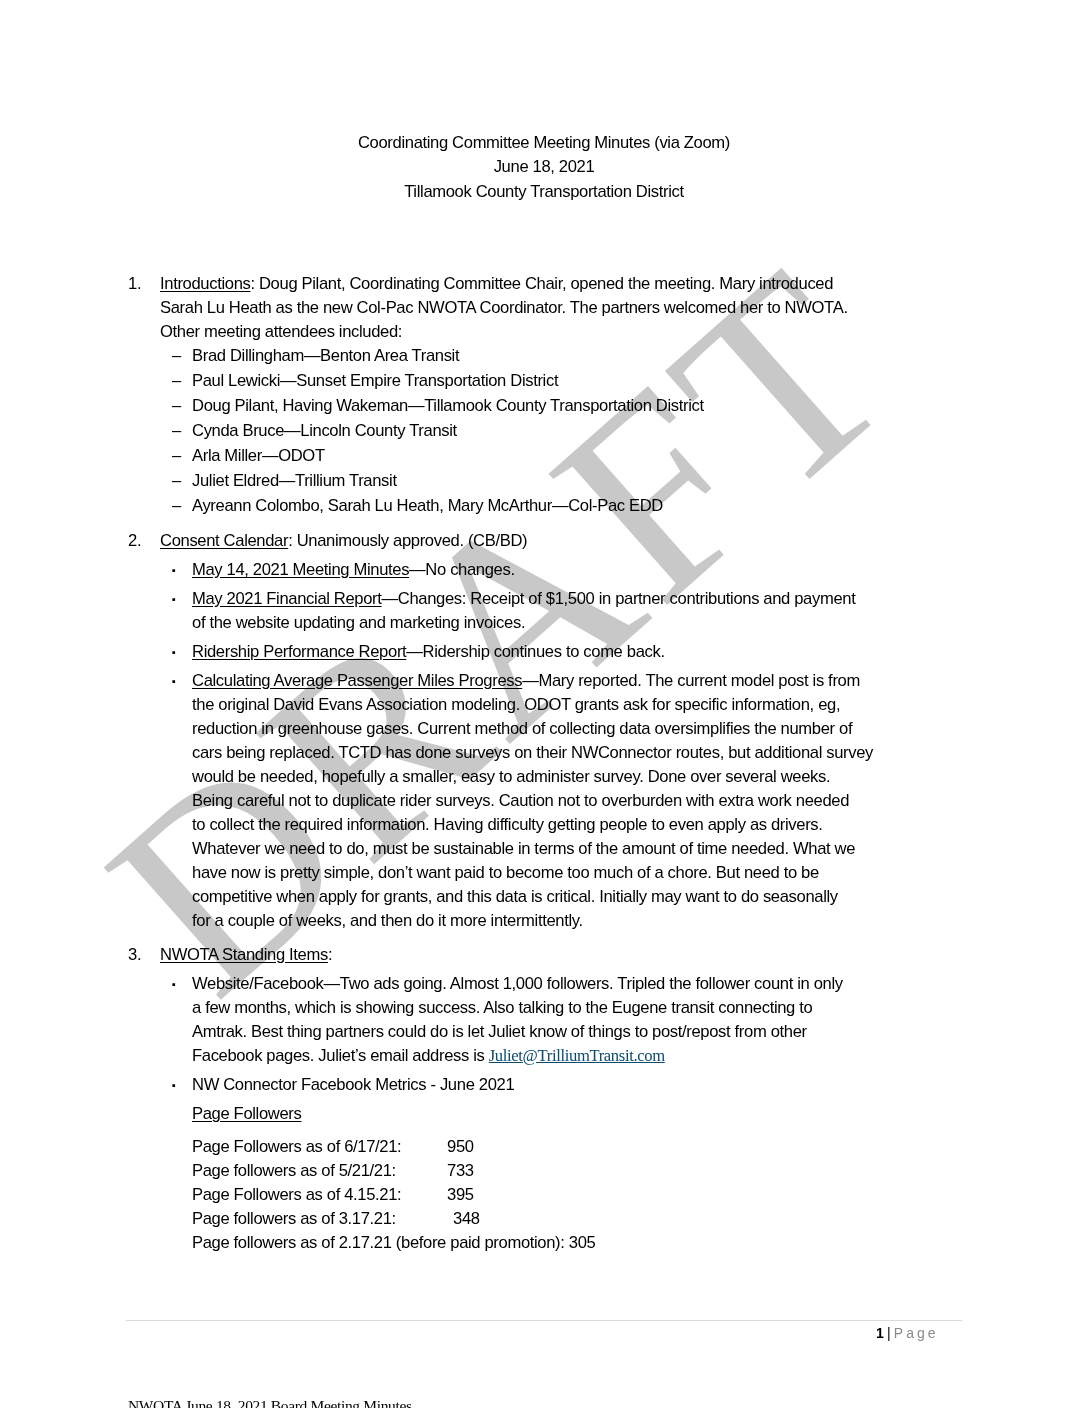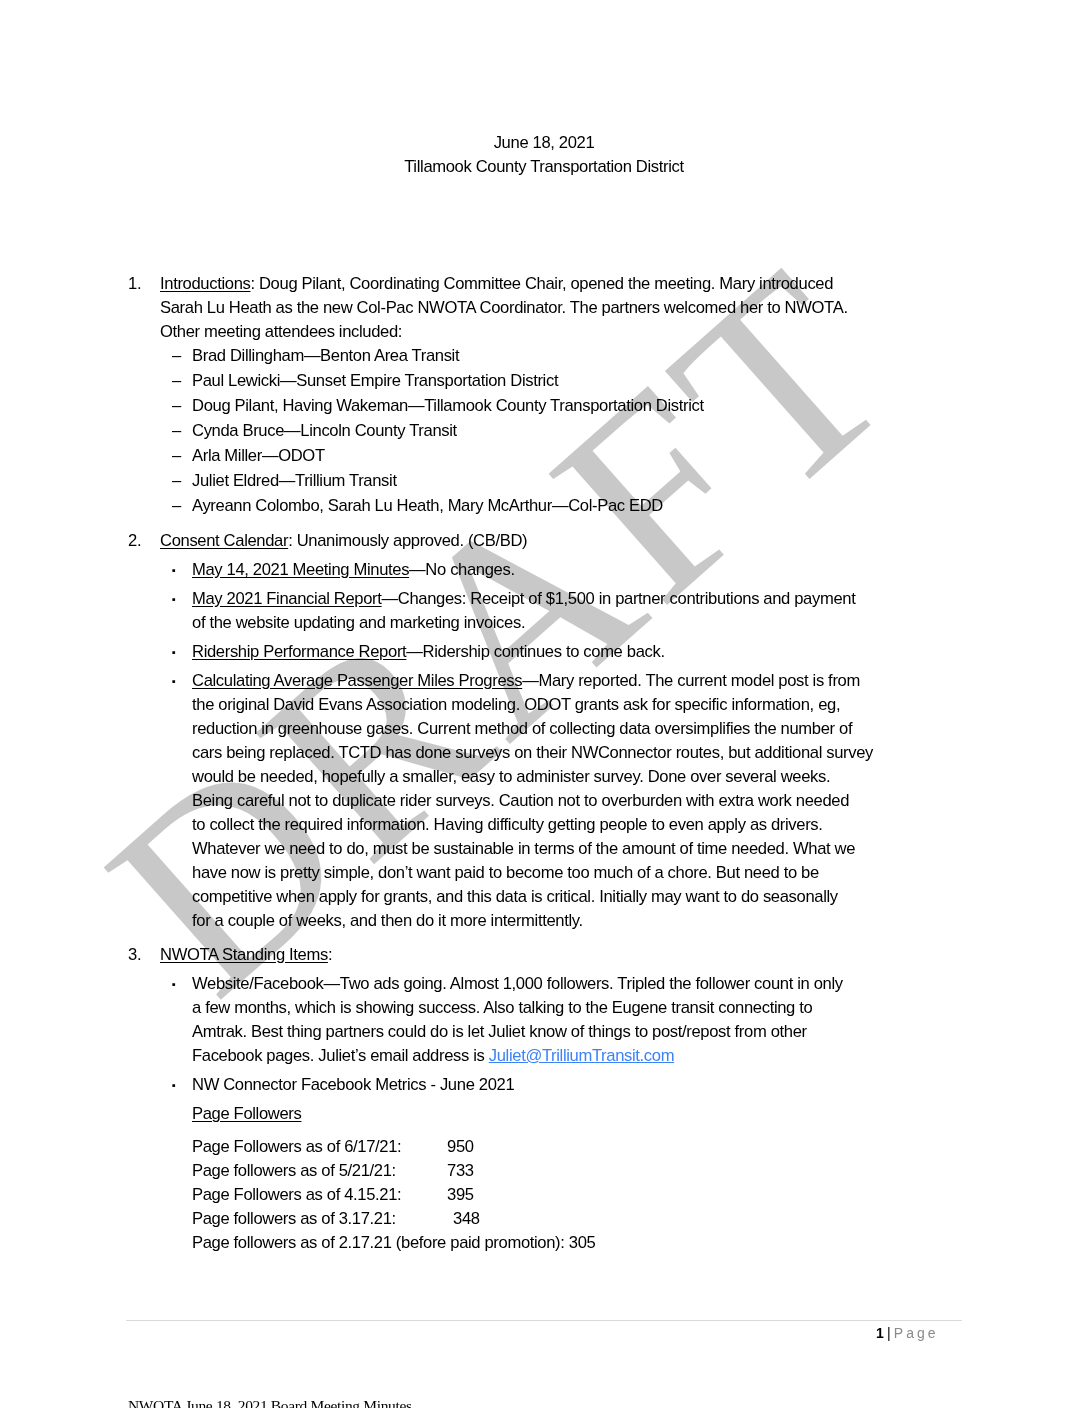--- a/index.html
+++ b/index.html
@@ -9,39 +9,40 @@
   .watermark { position: absolute; left: 0; top: 0; width: 1088px; height: 1408px; pointer-events: none; z-index: 0; }
   .watermark text { font-family: "Liberation Serif", "DejaVu Serif", serif; fill: #c8c8c8; }
   .content { position: absolute; left: 0; top: 0; width: 1088px; z-index: 1; font-size: 16.6px; letter-spacing: -0.35px; }
   .title-block { position: absolute; left: 0; top: 131px; width: 1088px; text-align: center; line-height: 24.3px; }
   .title-block div { white-space: nowrap; }
   .sec-num { position: absolute; left: 128px; }
   .line { position: absolute; white-space: nowrap; line-height: 24px; }
   .u { text-decoration: underline; text-underline-offset: 2px; }
   .dash { position: absolute; left: 172px; }
   .bullet { position: absolute; left: 172px; font-size: 11px; }
-  a.email { color: #3b82f6; text-decoration: underline; }
+  a.email { color: #0c4a6e; text-decoration: underline; font-family: Liberation Serif, serif; }
   .footer-rule { position: absolute; left: 126px; top: 1320px; width: 836px; height: 1px; background: #d9d9d9; }
   .footer-left { position: absolute; left: 128px; top: 1397px; white-space: nowrap; font-size: 15.5px; font-family: Liberation Serif, serif; }
   .footer-right { position: absolute; left: 876px; top: 1325px; white-space: nowrap; font-size: 14px; }
   .footer-right .pg { color: #8a8a8a; letter-spacing: 3px; }
   .footer-right .num { font-weight: bold; }
 </style>
 </head>
 <body>
 
 <div class="page">
 
   <svg class="watermark" viewBox="0 0 1088 1408">
     <text x="0" y="0" font-size="270" letter-spacing="8" transform="translate(215 1005) rotate(-41.5)">DRAFT</text>
   </svg>
 
   <div class="content">
 
     <div class="title-block">
+      <div>Coordinating Committee Meeting Minutes (via Zoom)</div>
       <div>June 18, 2021</div>
       <div>Tillamook County Transportation District</div>
     </div>
 
     <div>
       <span class="line sec-num" style="top:272px">1.</span>
       <div class="line" style="left:160px; top:272px">
         <span class="u">Introductions</span><span>:  Doug Pilant, Coordinating Committee Chair, opened the meeting.  Mary introduced</span>
       </div>
       <div class="line" style="left:160px; top:296px">Sarah Lu Heath as the new Col-Pac NWOTA Coordinator.  The partners welcomed her to NWOTA.</div>

